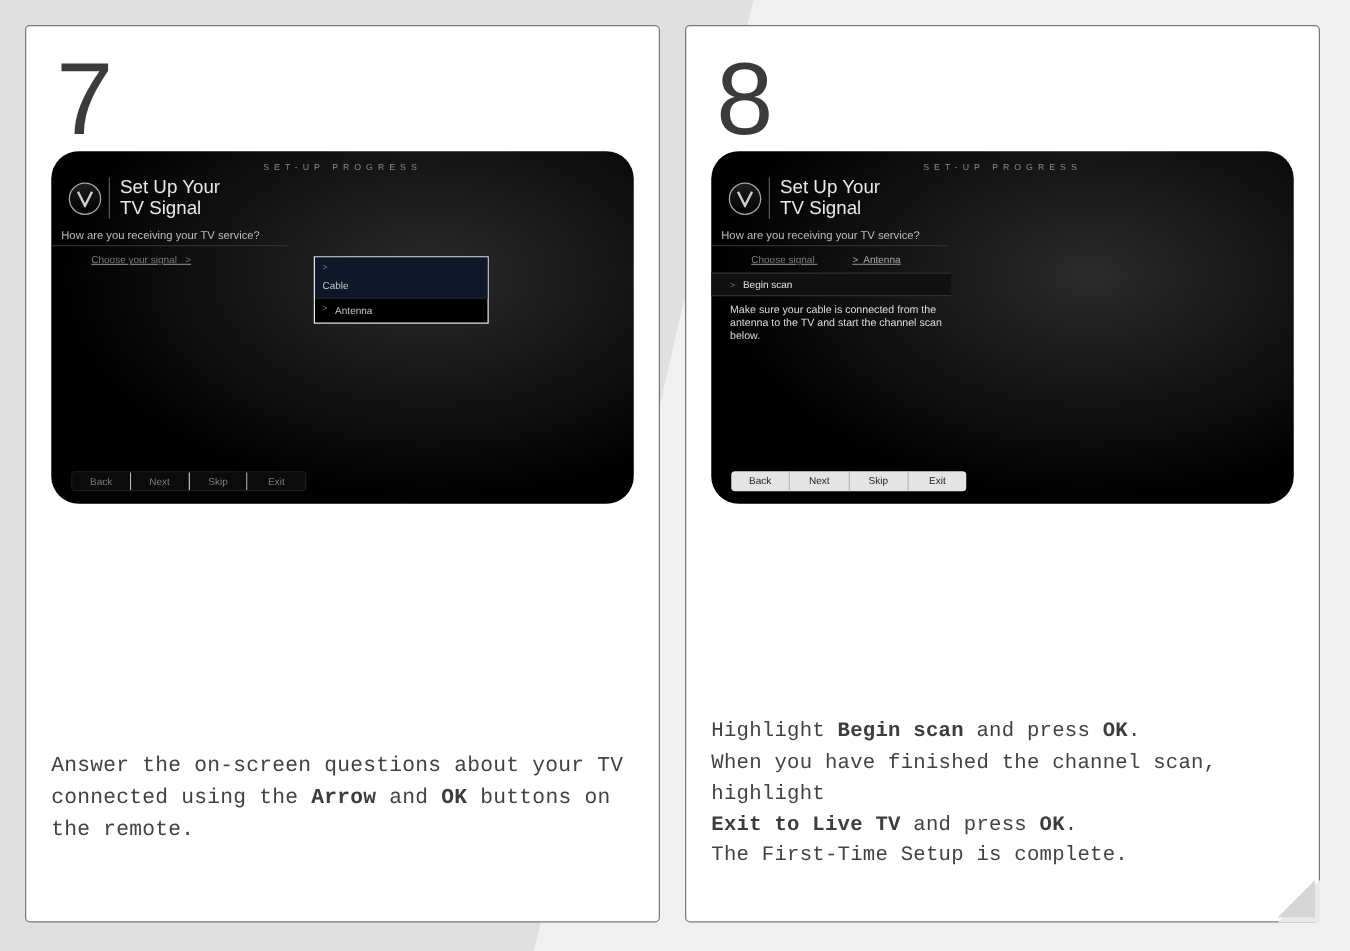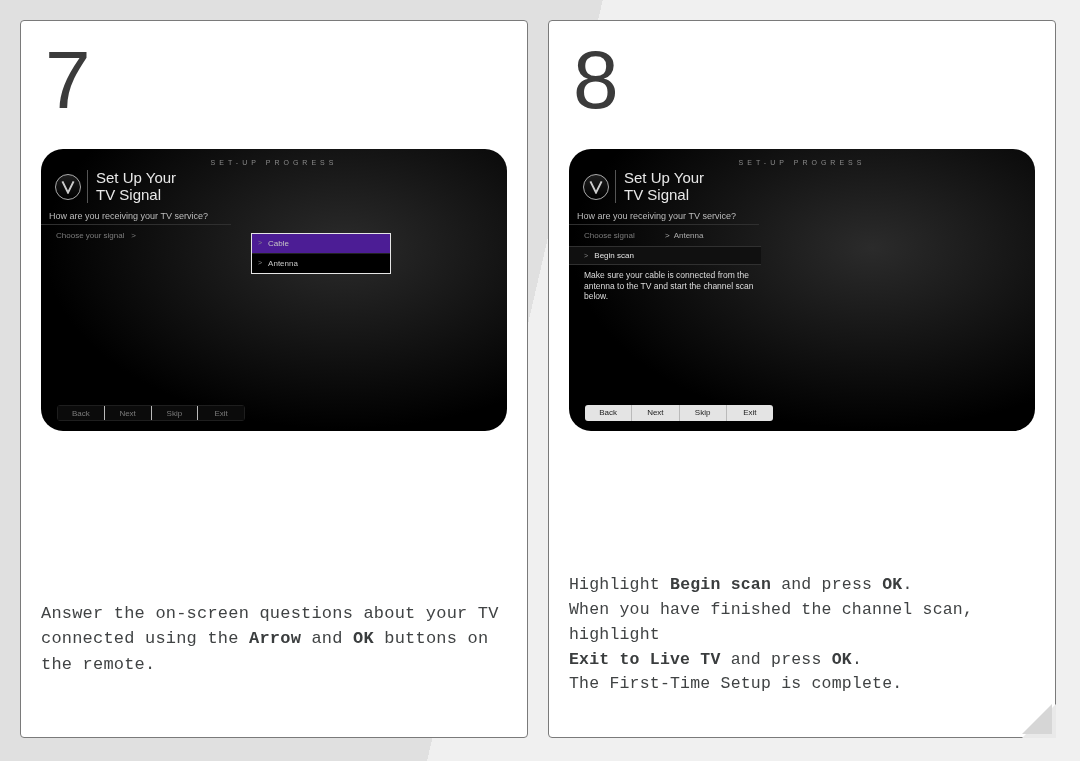--- a/index.html
+++ b/index.html
@@ -56,21 +56,20 @@
     font-weight: 300;
     color: #3b3b3b;
     font-family: "Segoe UI Light","Helvetica Neue",Arial,sans-serif;
     line-height: 1;
     margin-left: 4px;
     letter-spacing: -2px;
   }
 
   .tv {
     position: relative;
-    margin-top: 28px;
     width: 466px;
     height: 282px;
     background: radial-gradient(ellipse at 65% 35%, #2b2b2b, #000 70%);
     border-radius: 22px;
     color: #d9d9d9;
     font-family: Arial, sans-serif;
     overflow: hidden;
   }
   .tv-head {
     font-size: 7px;
@@ -105,40 +104,41 @@
   .tv-q {
     font-size: 9px;
     color: #bdbdbd;
     padding: 8px 0 3px 8px;
     border-bottom: 1px solid #2f2f2f;
     width: 190px;
   }
   .tv-choose {
     font-size: 8px;
     color: #7c7c7c;
-    padding: 6px 0 4px 15px;
+    padding: 6px 0 4px 32px;
+    text-decoration: underline;
   }
   .tv-choose .sel { color:#aaa; margin-left:28px; }
 
   
   .popup {
     position: absolute;
     left: 210px; top: 84px;
     width: 140px;
     border: 1.6px solid #e6e6e6;
     background: #000;
   }
   .popup-row {
     font-size: 8px;
     color: #c6c6c6;
     padding: 5px 6px;
     border-bottom: 1px solid #222;
     display:flex; gap:6px;
   }
-  .popup-row:first-child { background:#4c1d95; }
+  .popup-row:first-child { background:#0f172a;flex-direction:column; }
   .popup-row:last-child { border-bottom:none; }
   .popup-row .arw { color:#888; font-size:7px;}
 
   
   .begin-row{
     margin-top:2px;
     width: 192px;
     background:#101010;
     color:#e2e2e2;
     font-size:8px;

